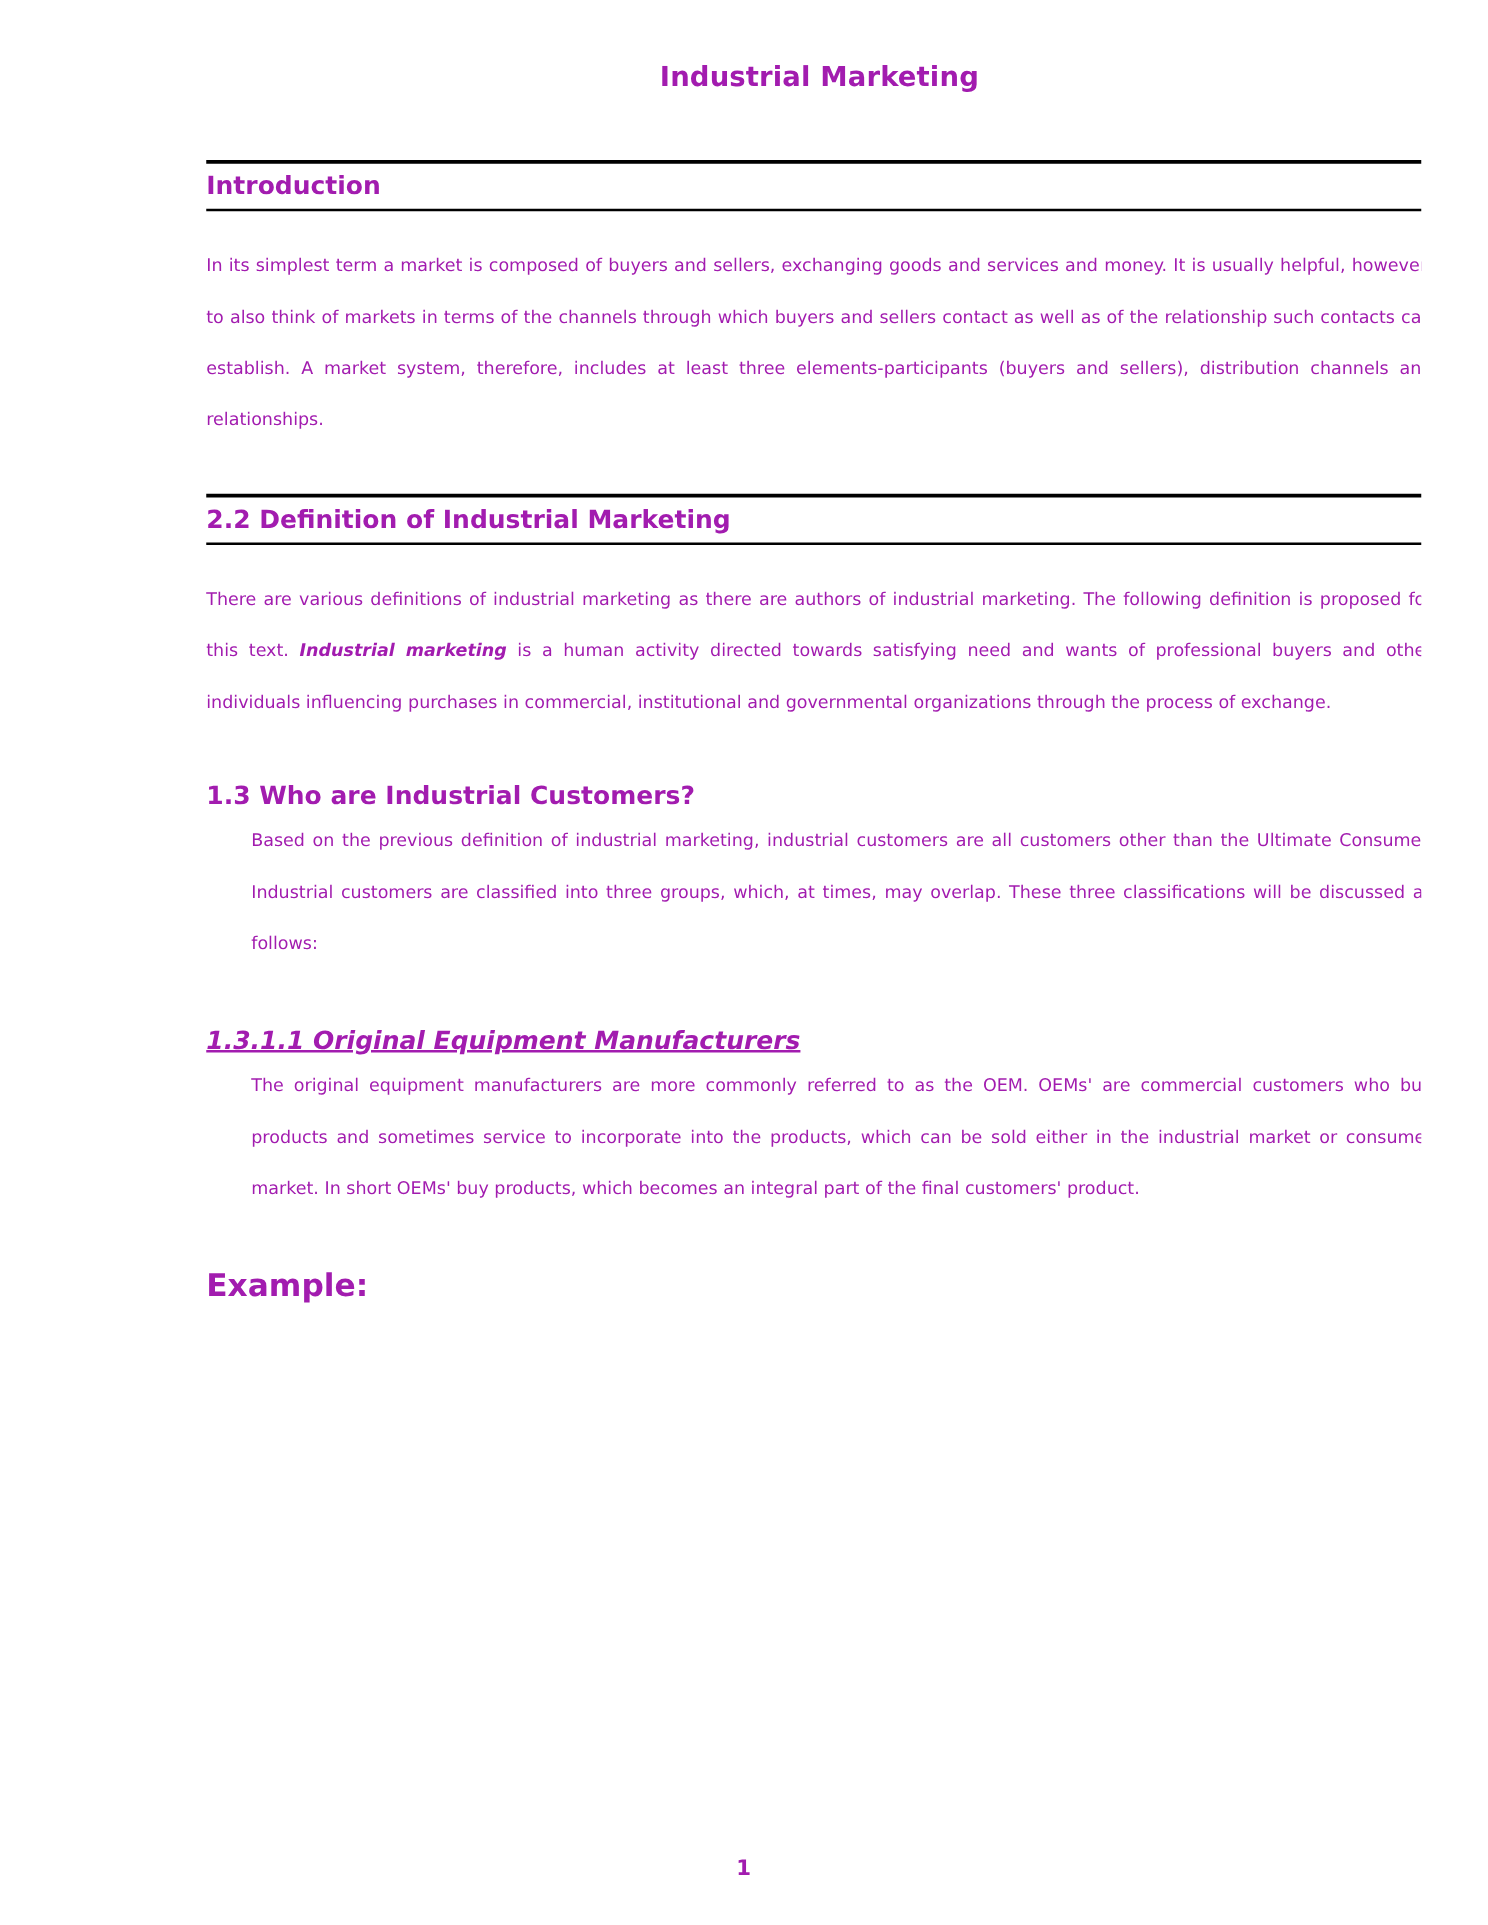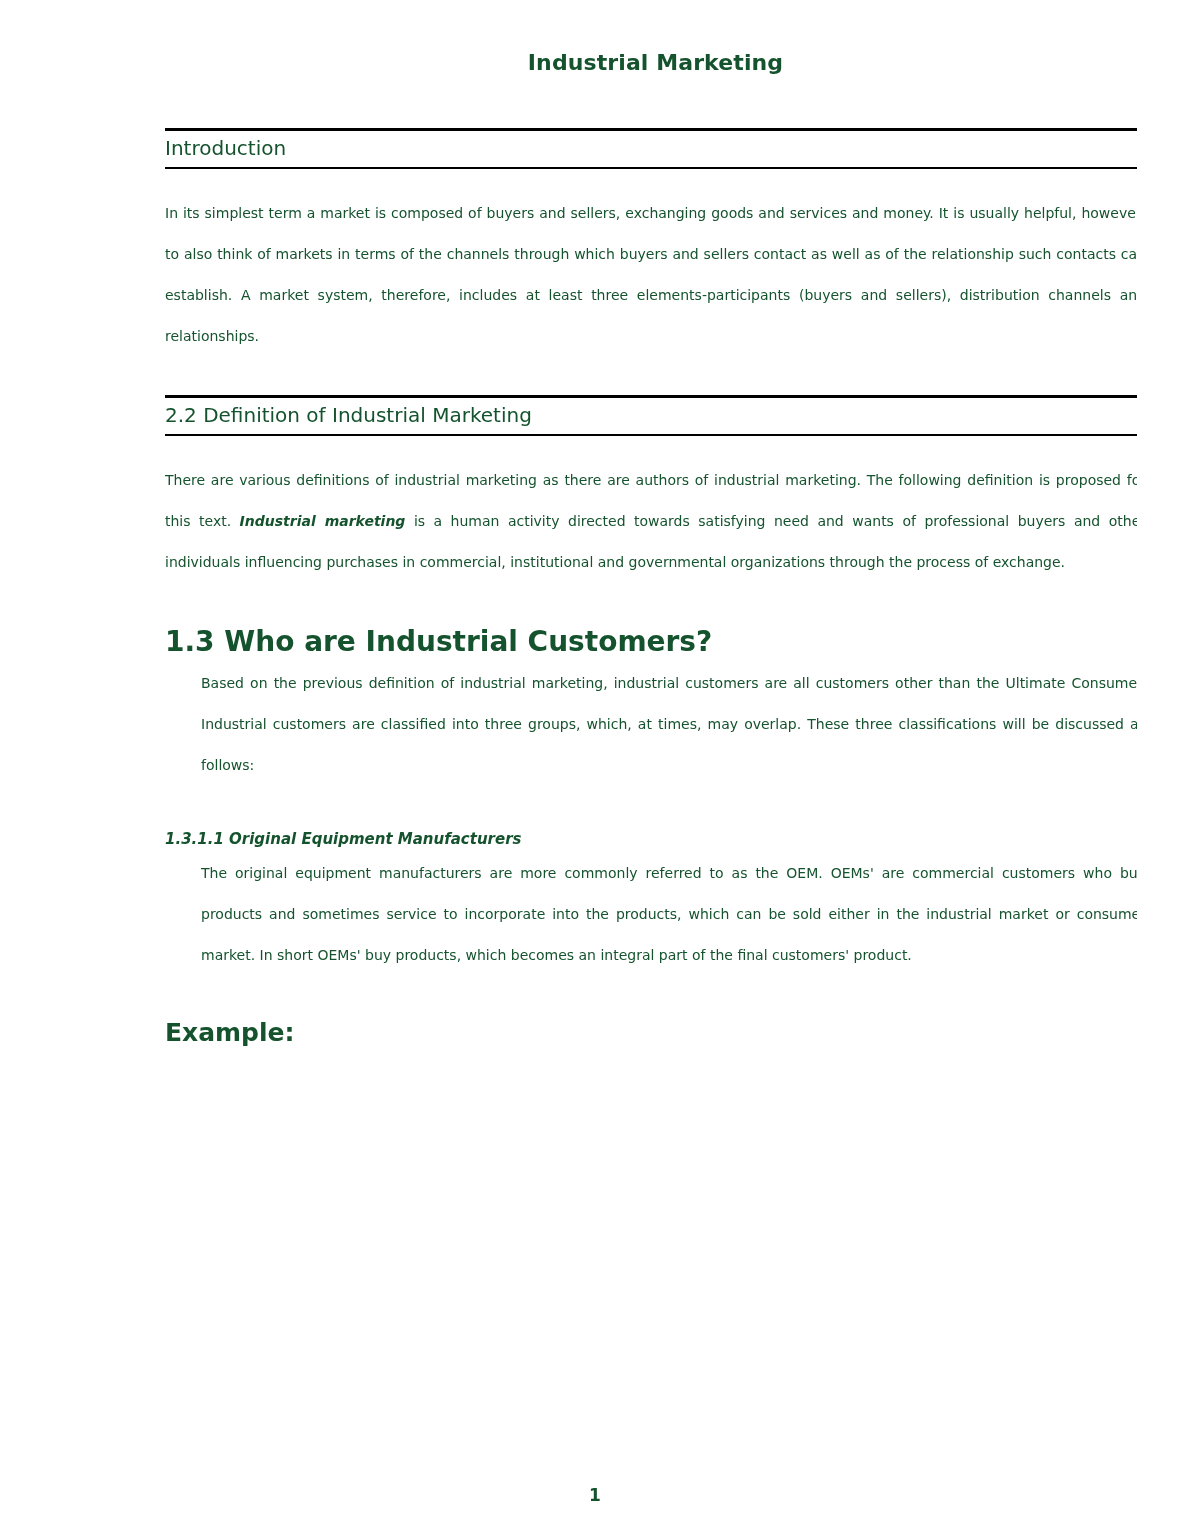--- a/index.html
+++ b/index.html
@@ -9,21 +9,21 @@
   }
 
   .page {
     position: relative;
     width: 1084px;
     height: 1540px;
     background: #ffffff;
     margin: 0 auto;
     overflow: hidden;
     font-family: "DejaVu Sans", sans-serif;
-    color: #14532d;
+    color: #a21caf;
     box-sizing: border-box;
   }
 
   .content {
     position: absolute;
     left: 112px;
     top: 0;
     width: 981px;
   }
 
@@ -34,48 +34,49 @@
     font-weight: bold;
     letter-spacing: 0.1px;
     margin: 0;
     padding-top: 50px;
     line-height: 1.2;
   }
 
   
   .ruled-heading {
     font-size: 20px;
-    font-weight: normal;
+    font-weight: bold;
     border-top: 3px solid #000000;
     border-bottom: 2px solid #000000;
     padding: 6px 0 7px 0;
     line-height: 1.15;
     margin: 0;
   }
 
   .h-intro   { margin-top: 52px; }
   .h-sec12   { margin-top: 38px; }
 
   
   .plain-heading {
-    font-size: 28px;
+    font-size: 20px;
     font-weight: bold;
     line-height: 1.25;
     margin: 0;
   }
 
   .h-sec13   { margin-top: 41px; }
   .h-sec131  { margin-top: 21px; }
 
   .italic-heading {
-    font-size: 15px;
+    font-size: 20px;
     font-weight: bold;
     font-style: italic;
     line-height: 1.25;
     margin: 0;
+    text-decoration: underline;
   }
 
   .h-sec1311 { margin-top: 44px; }
 
   .label-heading {
     font-size: 25px;
     font-weight: bold;
     line-height: 1.25;
     margin: 0;
     margin-top: 41px;

